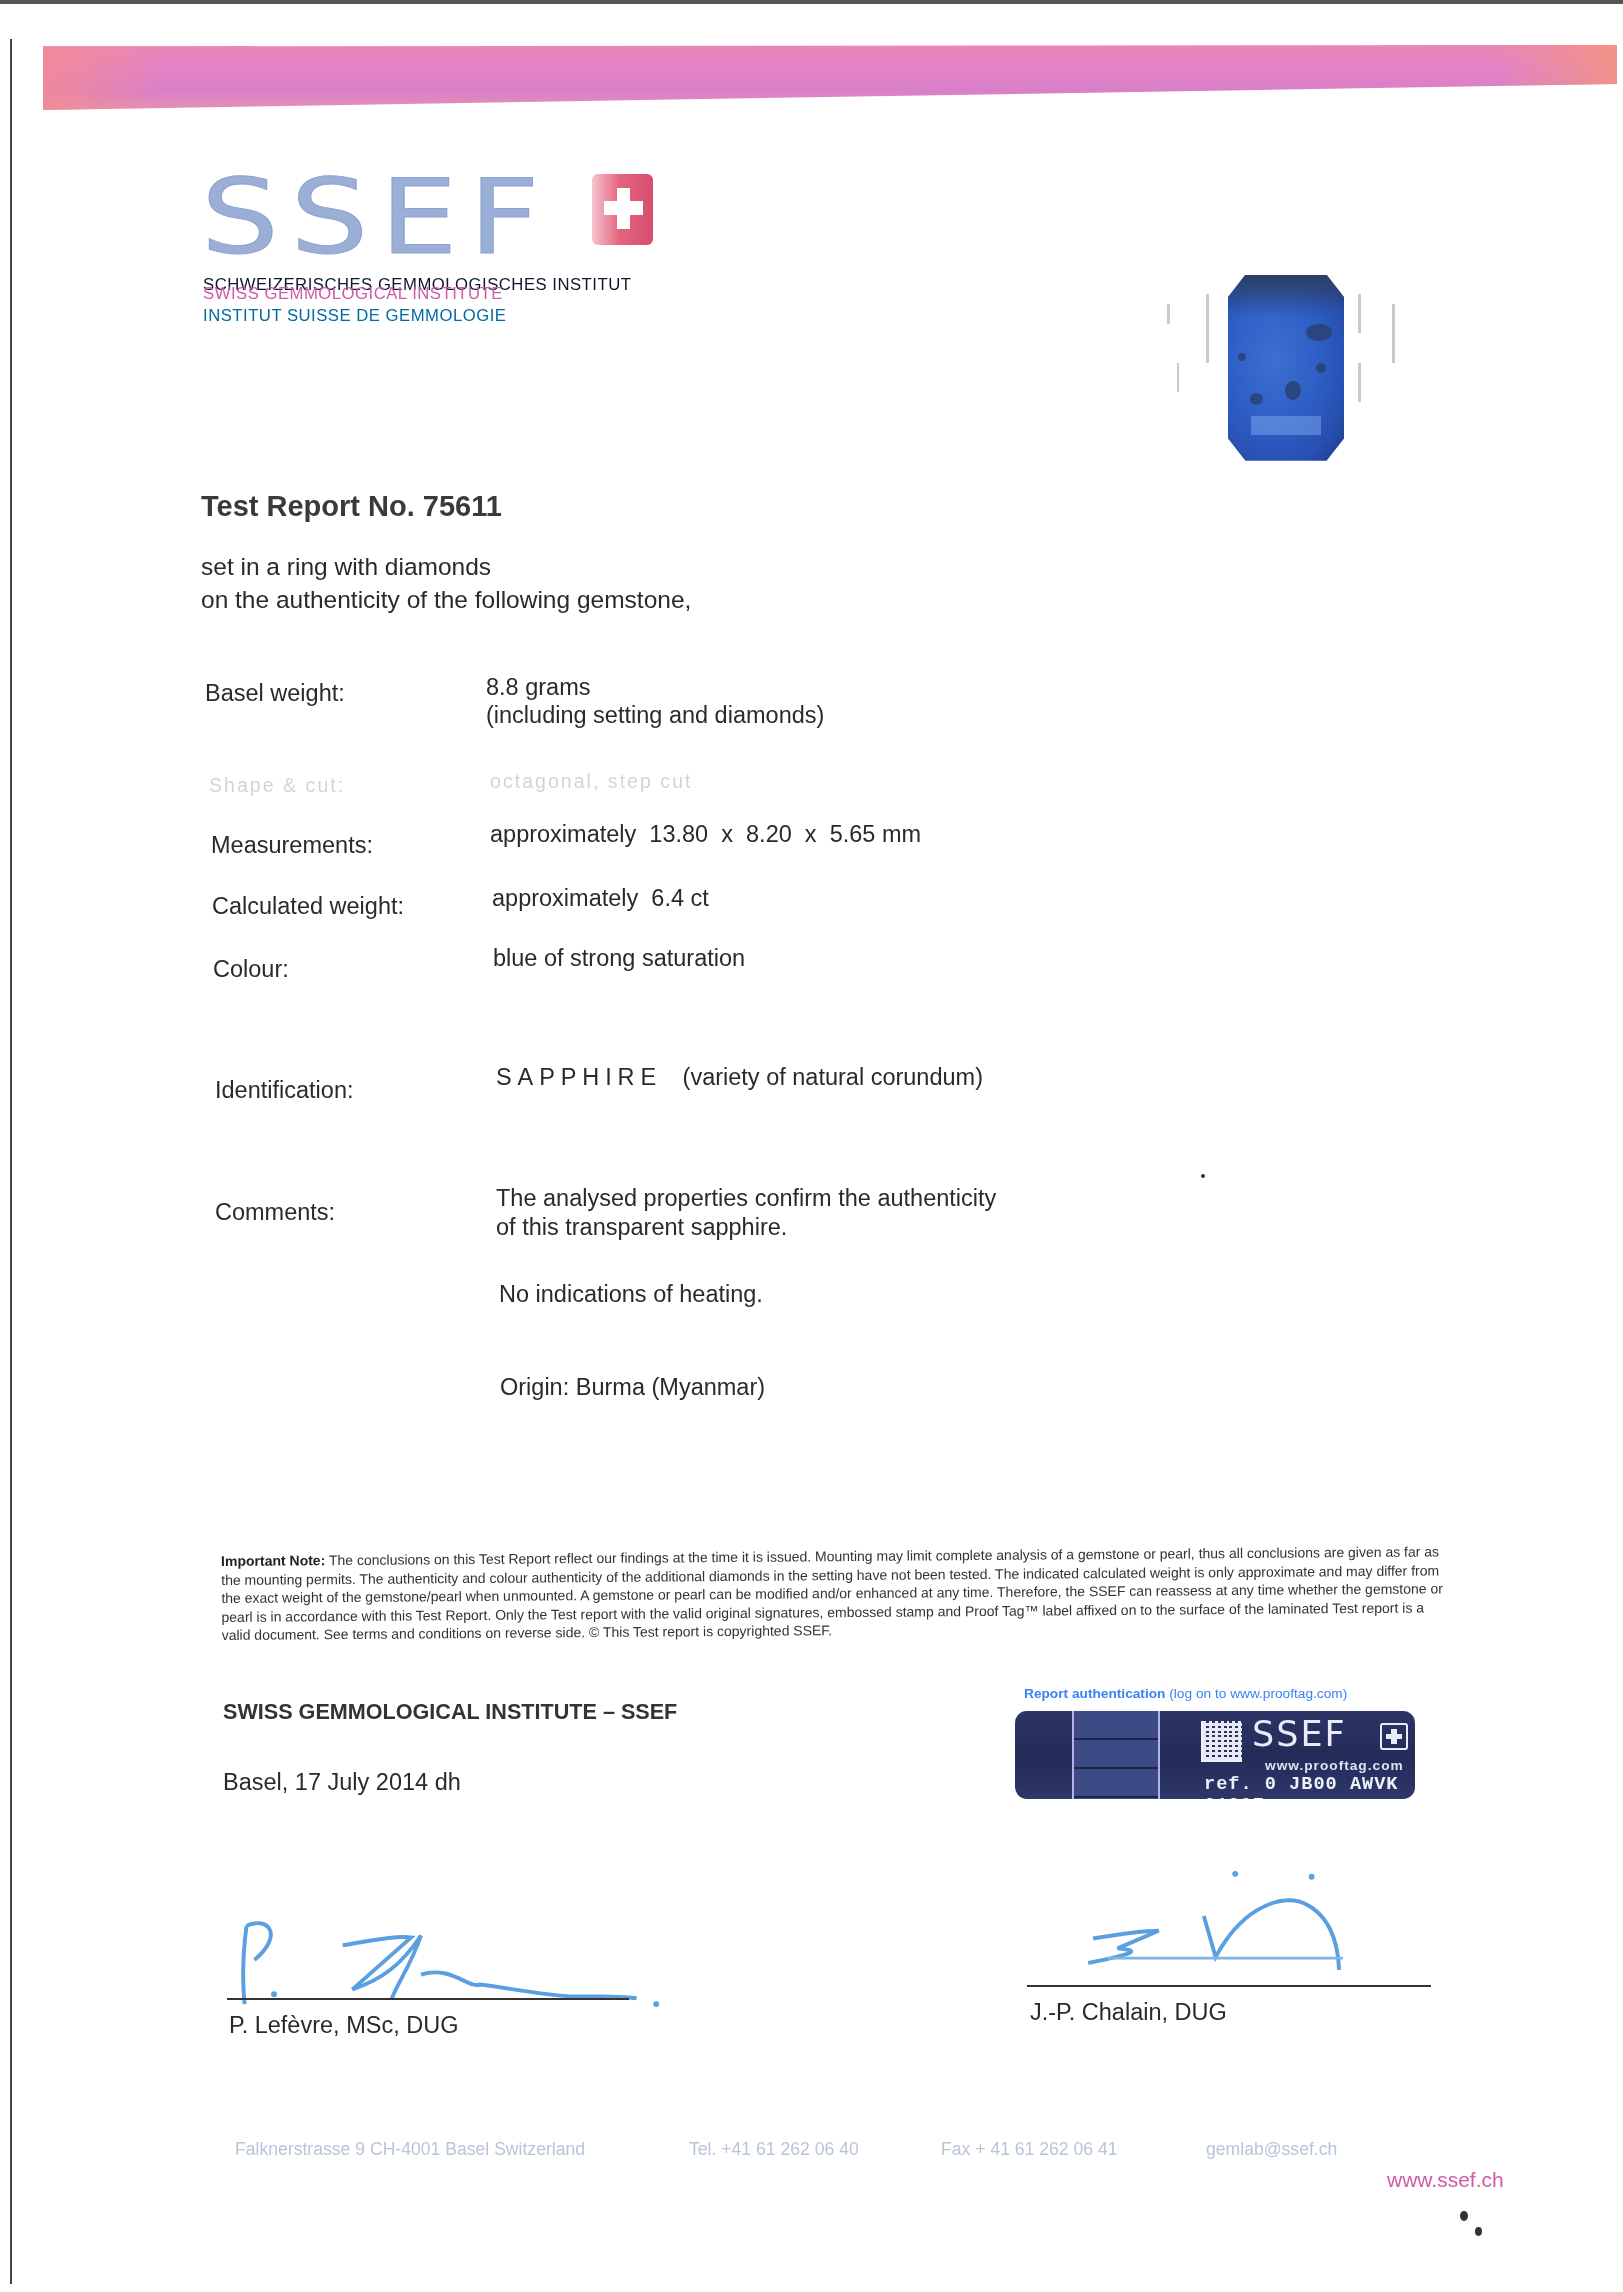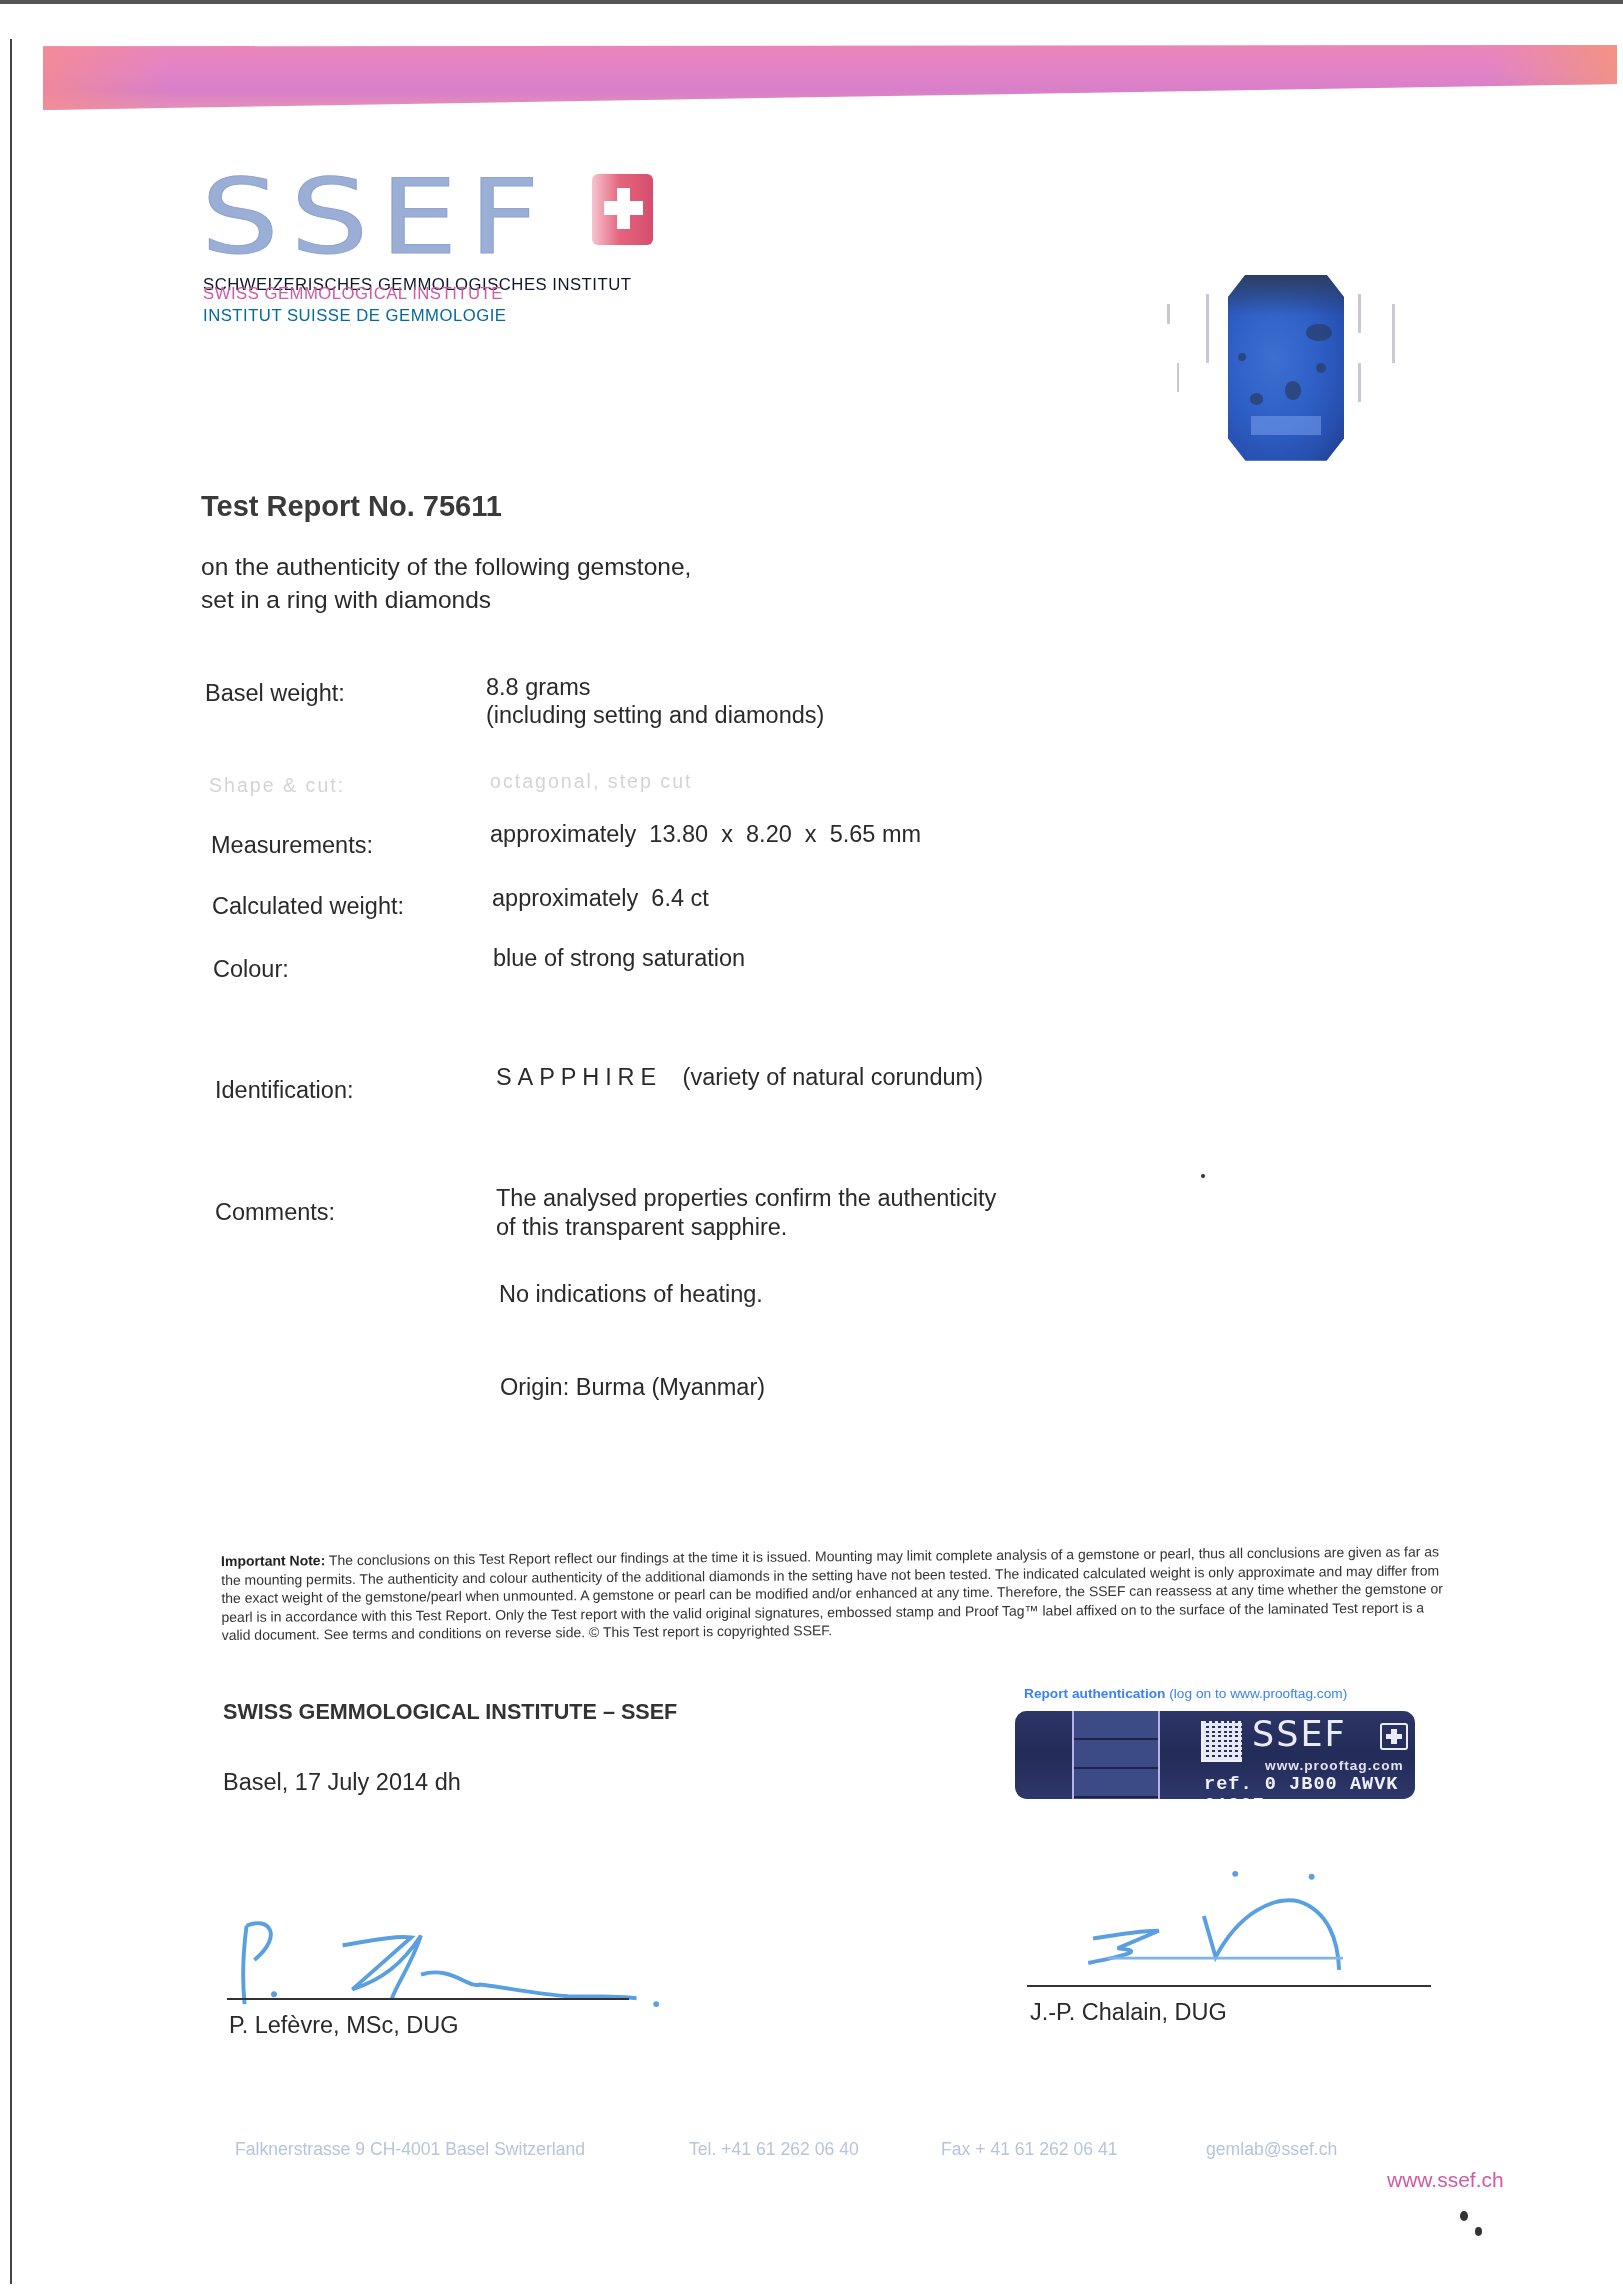--- a/index.html
+++ b/index.html
@@ -139,22 +139,22 @@
     <div class="gem-spot" style="left:78px;top:49px;width:25.5px;height:17.6px;"></div>
     <div class="gem-spot" style="left:57px;top:106px;width:15.7px;height:19.6px;"></div>
     <div class="gem-spot" style="left:21.6px;top:118px;width:13.7px;height:11.8px;"></div>
     <div class="gem-spot" style="left:88px;top:88px;width:9.8px;height:9.8px;"></div>
     <div class="gem-spot" style="left:9.8px;top:78px;width:7.8px;height:7.8px;"></div>
   </div>
 </div>
 
 <div class="abs title">Test Report No. 75611</div>
 <div class="abs subtitle">
+  <div>set in a ring with diamonds</div>
   <div>on the authenticity of the following gemstone,</div>
-  <div>set in a ring with diamonds</div>
 </div>
 
 <div class="abs label" style="left:205px;top:680px;">Basel weight:</div>
 <div class="abs value" style="left:486px;top:674px;">8.8 grams</div>
 <div class="abs value" style="left:486px;top:702px;">(including setting and diamonds)</div>
 
 <div class="abs label faded" style="left:209px;top:774px;font-size:19.6px;">Shape &amp; cut:</div>
 <div class="abs value faded" style="left:490px;top:770px;font-size:19.6px;">octagonal, step cut</div>
 
 <div class="abs label" style="left:211px;top:832px;">Measurements:</div>

